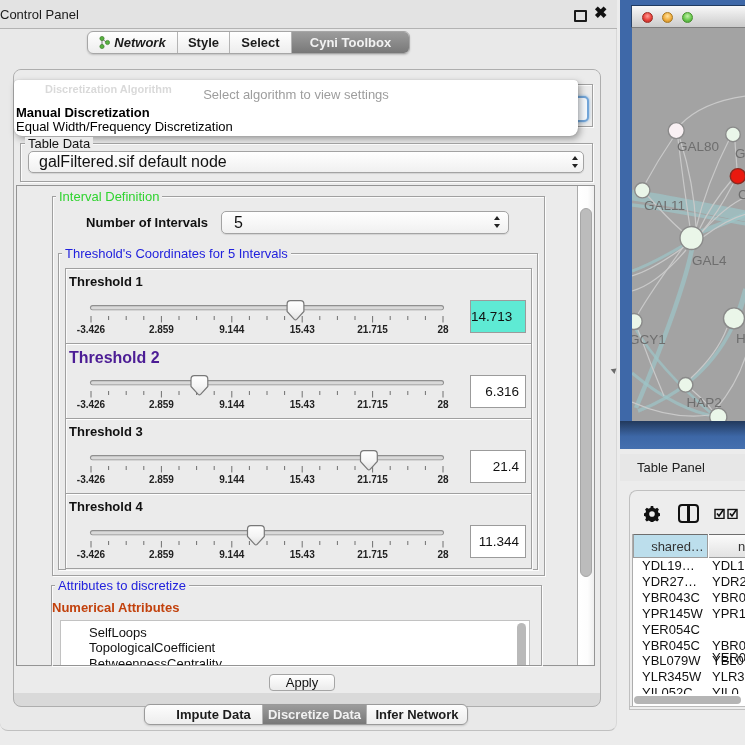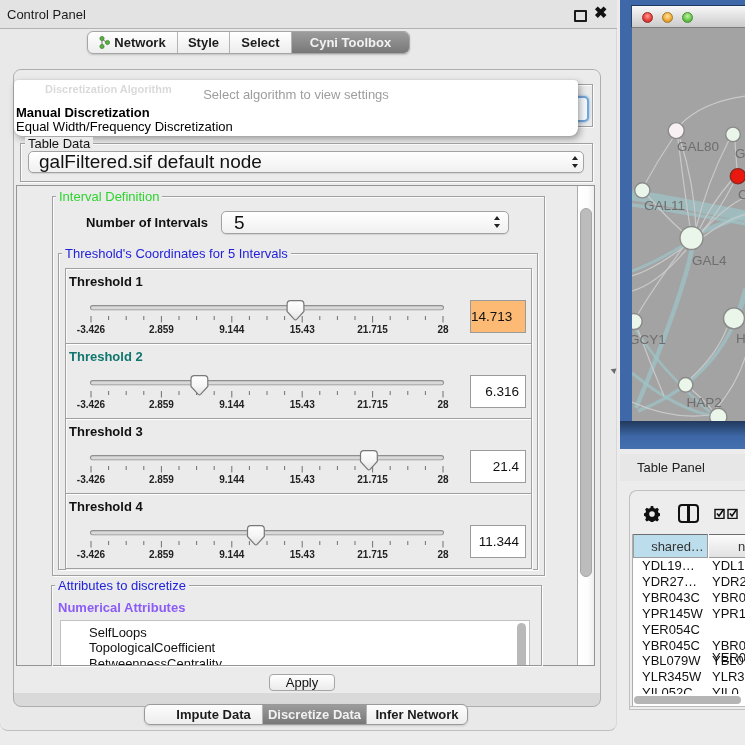--- a/index.html
+++ b/index.html
@@ -3,54 +3,54 @@
 <meta charset="utf-8">
 <style>
 * { margin:0; padding:0; box-sizing:border-box; }
 html,body { width:745px; height:745px; overflow:hidden; }
 body { background:#ececec; font-family:"Liberation Sans",sans-serif; position:relative; }
 .abs { position:absolute; }
 
 #cpanel { left:0; top:0; width:617px; height:731px; background:#e9e9e9;
   border-right:1px solid #d8d8d8; border-bottom:1px solid #c0c0c0; border-radius:0 0 8px 8px; }
 #cptitle { left:0; top:0; width:617px; height:29px; background:#e3e3e3; border-bottom:1px solid #b3b3b3;
-  font-size:13px; color:#1b1b1b; line-height:29px; padding-left:7px; }
+  font-size:13px; color:#1b1b1b; line-height:29px; }
 #icoFloat { left:574px; top:10px; width:13px; height:12px; border:2px solid #1b1b1b; border-radius:1px; }
 #icoClose { left:594px; top:3px; font-size:16px; font-weight:bold; color:#111; }
 
 #toptabs { left:87px; top:31px; height:23px; display:flex; border:1px solid #a6a6a6; border-radius:6px;
   background:linear-gradient(#ffffff,#ededed); box-shadow:0 1px 2px rgba(0,0,0,.18); overflow:hidden; }
 .seg { height:100%; line-height:21px; font-size:13px; font-weight:bold; color:#1c1c1c;
   border-left:1px solid #b4b4b4; text-align:center; }
 .seg:first-child { border-left:none; }
 .segsel { background:linear-gradient(#9c9c9c,#787878); color:#f2f2f2; }
 
 #container { left:13px; top:69px; width:588px; height:638px; background:#d9d9d9;
   border:1px solid #aeaeae; border-radius:8px; }
 #inner { left:14px; top:70px; width:586px; height:623px; background:#ebebeb; border-radius:7px 7px 0 0; }
 .gbox { border:1px solid #a0a0a0; box-shadow:1px 1px 0 rgba(255,255,255,.85), inset 1px 1px 0 rgba(255,255,255,.8); }
 .glabel { font-size:13px; color:#111; background:#ebebeb; padding:0 3px; line-height:13px; }
 
 .combo { border:1px solid #a3a3a3; border-radius:5px; background:linear-gradient(#ffffff,#f0f0f0);
-  font-size:19px; color:#111; box-shadow:0 1px 1px rgba(0,0,0,.1); }
+  font-size:16px; color:#111; box-shadow:0 1px 1px rgba(0,0,0,.1); }
 .arrows { width:8px; }
 .tl { width:11px; height:11px; border-radius:50%; }
 .arrows:before { content:""; position:absolute; left:0; top:0; border-left:3.5px solid transparent;
   border-right:3.5px solid transparent; border-bottom:4.5px solid #222; }
 .arrows:after { content:""; position:absolute; left:0; top:7.5px; border-left:3.5px solid transparent;
   border-right:3.5px solid transparent; border-top:4.5px solid #222; }
 </style>
 </head>
 <body>
 <div id="cpanel" class="abs"></div>
 <div id="cptitle" class="abs">Control Panel</div>
 <div id="icoFloat" class="abs"></div>
 <div id="icoClose" class="abs">✖</div>
 <div id="toptabs" class="abs">
-  <div class="seg" style="width:89px;"><svg width="11" height="13" viewBox="0 0 11 13" style="vertical-align:-2px;margin-right:4px;">
+  <div class="seg" style="width:89px;font-style:italic;"><svg width="11" height="13" viewBox="0 0 11 13" style="vertical-align:-2px;margin-right:4px;">
         <path d="M3 3 L3 10 M3 3 L8 6.5" stroke="#777" stroke-width="1"></path>
         <circle cx="3" cy="2.5" r="2.1" fill="#57b13f" stroke="#3c7c2b" stroke-width=".7"></circle>
         <circle cx="8.5" cy="6.5" r="2.1" fill="#57b13f" stroke="#3c7c2b" stroke-width=".7"></circle>
         <circle cx="3" cy="10.5" r="2.1" fill="#57b13f" stroke="#3c7c2b" stroke-width=".7"></circle>
       </svg>Network</div>
   <div class="seg" style="width:52px;">Style</div>
   <div class="seg" style="width:62px;">Select</div>
   <div class="seg segsel" style="width:118px;">Cyni Toolbox</div>
 </div>
 <div id="container" class="abs"></div>
@@ -121,23 +121,23 @@
 <g font-family="Liberation Sans, sans-serif" font-size="10" font-weight="bold" fill="#222" text-anchor="middle">
       <text x="26.0" y="65">-3.426</text>
       <text x="96.4" y="65">2.859</text>
       <text x="166.8" y="65">9.144</text>
       <text x="237.2" y="65">15.43</text>
       <text x="307.6" y="65">21.715</text>
       <text x="378.0" y="65">28</text>
     </g>
 <path d="M222.1 36.2 Q222.1 32.7 225.5 32.7 L235.5 32.7 Q238.9 32.7 238.9 36.2 L238.9 43.5 L231.7 51.4 Q230.5 52.4 229.3 51.4 L222.1 43.5 Z" fill="url(#thg0)" stroke="#787878" stroke-width="1.2"></path>
 </svg>
-<div class="abs" style="left:470px; top:300px; width:56px; height:33px; background:#fdba74; border:1px solid #9b9b9b; font-size:13.5px; color:#111; text-align:left; line-height:31px; padding-right:22px;">14.713</div>
+<div class="abs" style="left:470px; top:300px; width:56px; height:33px; background:#5eead4; border:1px solid #9b9b9b; font-size:13.5px; color:#111; text-align:left; line-height:31px; padding-right:22px;">14.713</div>
 <div class="abs gbox" style="left:65px; top:343px; width:467px; height:76px;"></div>
-<div class="abs" style="left:69px; top:349px; font-size:13px; font-weight:bold; color:#0f766e;">Threshold 2</div>
+<div class="abs" style="left:69px; top:349px; font-size:16px; font-weight:bold; color:#4c1d95;">Threshold 2</div>
 <svg class="abs" style="left:65px; top:343px;" width="467" height="75" viewBox="0 0 467 75">
 <defs>
       <linearGradient id="thg1" x1="0" y1="0" x2="0" y2="1">
         <stop offset="0" stop-color="#ffffff"></stop>
         <stop offset="0.55" stop-color="#f4f4f4"></stop>
         <stop offset="1" stop-color="#e2e2e2"></stop>
       </linearGradient>
     </defs>
 <rect x="25" y="37" width="354" height="5.2" rx="2.6" fill="#8f8f8f"></rect>
 <rect x="26" y="38.2" width="352" height="3.2" rx="1.6" fill="#d9d9d9"></rect>
@@ -263,21 +263,21 @@
       <text x="237.2" y="65">15.43</text>
       <text x="307.6" y="65">21.715</text>
       <text x="378.0" y="65">28</text>
     </g>
 <path d="M182.5 36.2 Q182.5 32.7 185.9 32.7 L195.9 32.7 Q199.3 32.7 199.3 36.2 L199.3 43.5 L192.1 51.4 Q190.9 52.4 189.7 51.4 L182.5 43.5 Z" fill="url(#thg3)" stroke="#787878" stroke-width="1.2"></path>
 </svg>
 <div class="abs" style="left:470px; top:525px; width:56px; height:33px; background:#fff; border:1px solid #9b9b9b; font-size:13.5px; color:#111; text-align:right; line-height:31px; padding-right:6px;">11.344</div>
 
 <div class="abs gbox" style="left:51px; top:585px; width:491px; height:81px; border-bottom:none;"></div>
 <div class="abs glabel" style="left:55px; top:579px; color:#2222dd;">Attributes to discretize</div>
-<div class="abs" style="left:58px; top:600px; font-size:13px; font-weight:bold; color:#8b5cf6;">Numerical Attributes</div>
+<div class="abs" style="left:52px; top:600px; font-size:13px; font-weight:bold; color:#c2410c;">Numerical Attributes</div>
 <div class="abs" style="left:60px; top:620px; width:470px; height:45px; background:#fff; border:1px solid #c2c2c2; border-bottom:none; overflow:hidden;">
   <div style="padding:4px 0 0 28px; font-size:13px; line-height:15.4px; color:#111;">SelfLoops<br>TopologicalCoefficient<br>BetweennessCentrality</div>
   <div style="position:absolute; right:3px; top:2px; width:9px; height:60px; background:#b9b9b9; border-radius:5px;"></div>
 </div>
 
 <div class="abs" style="left:269px; top:674px; width:66px; height:17px; background:linear-gradient(#ffffff,#ebebeb); border:1px solid #a5a5a5; border-radius:4px; font-size:13px; color:#111; text-align:center; line-height:15px;">Apply</div>
 
 <div class="abs" style="left:144px; top:704px; height:21px; display:flex; border:1px solid #9a9a9a; border-radius:6px; background:linear-gradient(#fdfdfd,#ededed); box-shadow:0 1px 2px rgba(0,0,0,.15); overflow:hidden;">
   <div class="seg" style="width:97px; line-height:19px;margin-left:20px;">Impute Data</div>
   <div class="seg segsel" style="width:104px; line-height:19px;">Discretize Data</div>

